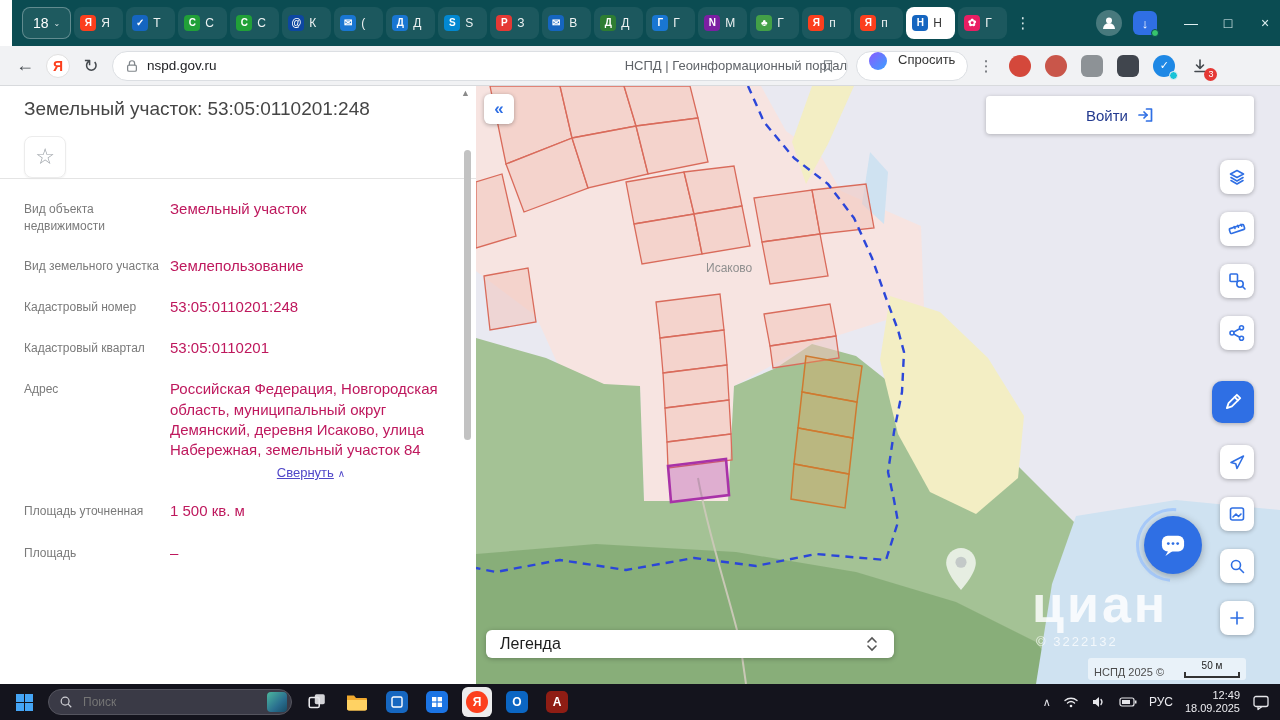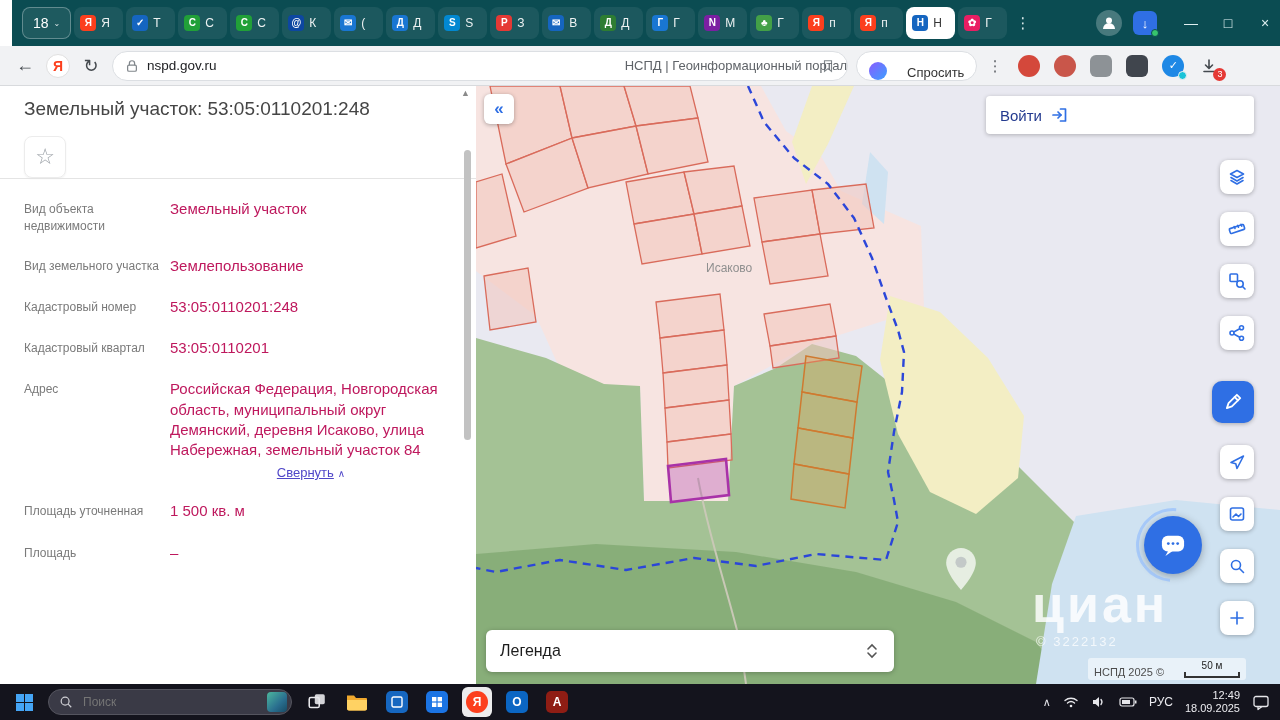--- a/index.html
+++ b/index.html
@@ -36,21 +36,21 @@
              border-bottom:1px solid #d8dadd; display:flex; align-items:center; padding:0 12px; gap:8px; }
   .navbtn { color:#454a4f; font-size:18px; width:26px; text-align:center; cursor:pointer; }
   .ybtn { width:24px; height:24px; border-radius:50%; background:#fff; color:#fc3f1d; font-weight:bold;
           font-size:14px; display:flex; align-items:center; justify-content:center; border:1px solid #e0e0e0; }
   .addressbar { width:736px; height:30px; background:#fff; border:1px solid #dcdfe3; border-radius:15px;
                 display:flex; align-items:center; padding:0 12px; gap:8px; position:relative; }
   .addr-host { font-size:13.5px; color:#202124; }
   .addr-title { position:absolute; left:0; right:0; text-align:right; font-size:13px; color:#5f6368; pointer-events:none; }
   .addr-flag { margin-left:auto; }
   .askpill { height:30px; background:#fff; border:1px solid #dcdfe3; border-radius:15px; display:flex;
-             align-items:flex-end; gap:20px; padding:0 12px; }
+             align-items:flex-start; gap:11px; padding:0 12px; }
   .alice { width:18px; height:18px; border-radius:50%; background:linear-gradient(135deg,#8a5cff,#3aa0ff); }
   .askpill .al { font-size:13px; color:#333; }
   .tdots { color:#5f6368; font-size:15px; padding:0 2px; }
   .extrow { display:flex; align-items:center; gap:14px; margin-left:6px; }
   .ext { width:22px; height:22px; border-radius:6px; display:flex; align-items:center; justify-content:center;
          color:#fff; font-size:11px; position:relative; }
   .ext.round { border-radius:50%; }
   .badge { position:absolute; right:-6px; bottom:-4px; background:#e53935; color:#fff; font-size:9px;
            min-width:13px; height:13px; border-radius:7px; display:flex; align-items:center; justify-content:center;
            padding:0 2px; }
@@ -96,36 +96,36 @@
   .oparcel { fill:#e8a055; fill-opacity:.33; stroke:var(--orange); stroke-width:1.5; }
   .selparcel { fill:var(--selected); fill-opacity:.3; stroke:var(--selected); stroke-width:2.6; }
   .boundary { fill:none; stroke:var(--boundary); stroke-width:2.4; stroke-dasharray:8 6; stroke-linejoin:round; }
   .road { fill:none; stroke:#c9c8b6; stroke-width:2; }
   .placelbl { fill:#8f8f8f; font-size:12px; }
 
   .m-collapse { position:absolute; left:8px; top:8px; width:30px; height:30px; background:#fff; border-radius:6px;
                 box-shadow:0 1px 4px rgba(0,0,0,.3); color:var(--accent); font-size:17px; font-weight:bold;
                 display:flex; align-items:center; justify-content:center; cursor:pointer; }
   .m-login { position:absolute; left:510px; top:10px; width:268px; height:38px; background:#fff; border-radius:4px;
-             box-shadow:0 1px 4px rgba(0,0,0,.25); display:flex; align-items:center; justify-content:flex-start;
+             box-shadow:0 1px 4px rgba(0,0,0,.25); display:flex; align-items:center; justify-content:center;
              gap:8px; padding:0 14px; cursor:pointer; }
   .m-login .lbl { font-size:15px; color:#233a8f; }
   .mtools { position:absolute; right:26px; top:74px; display:flex; flex-direction:column; gap:18px; align-items:flex-end; }
   .mbtn { width:34px; height:34px; background:#fff; border-radius:8px; box-shadow:0 1px 4px rgba(0,0,0,.28);
           display:flex; align-items:center; justify-content:center; cursor:pointer; }
   .mbtn svg { stroke:var(--accent); fill:none; stroke-width:1.6; stroke-linecap:round; stroke-linejoin:round; }
   .mbtn.active { width:42px; height:42px; background:var(--accent); border-radius:10px; margin:13px 0 4px 0; }
   .mbtn.active svg { stroke:#fff; }
   .chatbtn { position:absolute; left:668px; top:430px; width:58px; height:58px; border-radius:50%;
              background:var(--accent); box-shadow:0 2px 8px rgba(0,0,0,.3); display:flex; align-items:center;
              justify-content:center; cursor:pointer; }
   .chatbtn::before { content:""; position:absolute; left:-8px; top:-8px; right:-8px; bottom:-8px;
                      border:3px solid rgba(140,185,255,.6); border-radius:50%;
                      border-right-color:transparent; border-bottom-color:transparent; transform:rotate(-40deg); }
-  .m-legend { position:absolute; left:10px; top:544px; width:408px; height:42px; background:#fff; border-radius:6px;
+  .m-legend { position:absolute; left:10px; top:544px; width:408px; height:28px; background:#fff; border-radius:6px;
               box-shadow:0 1px 5px rgba(0,0,0,.25); display:flex; align-items:center; padding:0 14px; cursor:pointer; }
   .m-legend .lbl { font-size:16px; color:#1d1d1d; }
   .m-legend svg { margin-left:auto; stroke:#555; fill:none; stroke-width:1.6; stroke-linecap:round; }
   .m-attrib { position:absolute; right:34px; bottom:4px; display:flex; align-items:flex-end; gap:20px;
               background:rgba(255,255,255,.55); padding:2px 6px; border-radius:3px; }
   .m-attrib .at { font-size:11px; color:#4d4d4d; }
   .scale { display:flex; flex-direction:column; align-items:center; }
   .scale .sl { font-size:10px; color:#222; margin-bottom:1px; }
   .scale .bar { width:56px; height:6px; border-left:2px solid #333; border-right:2px solid #333; border-bottom:2px solid #333; }
   .wm-pin { position:absolute; left:470px; top:462px; opacity:.85; }

